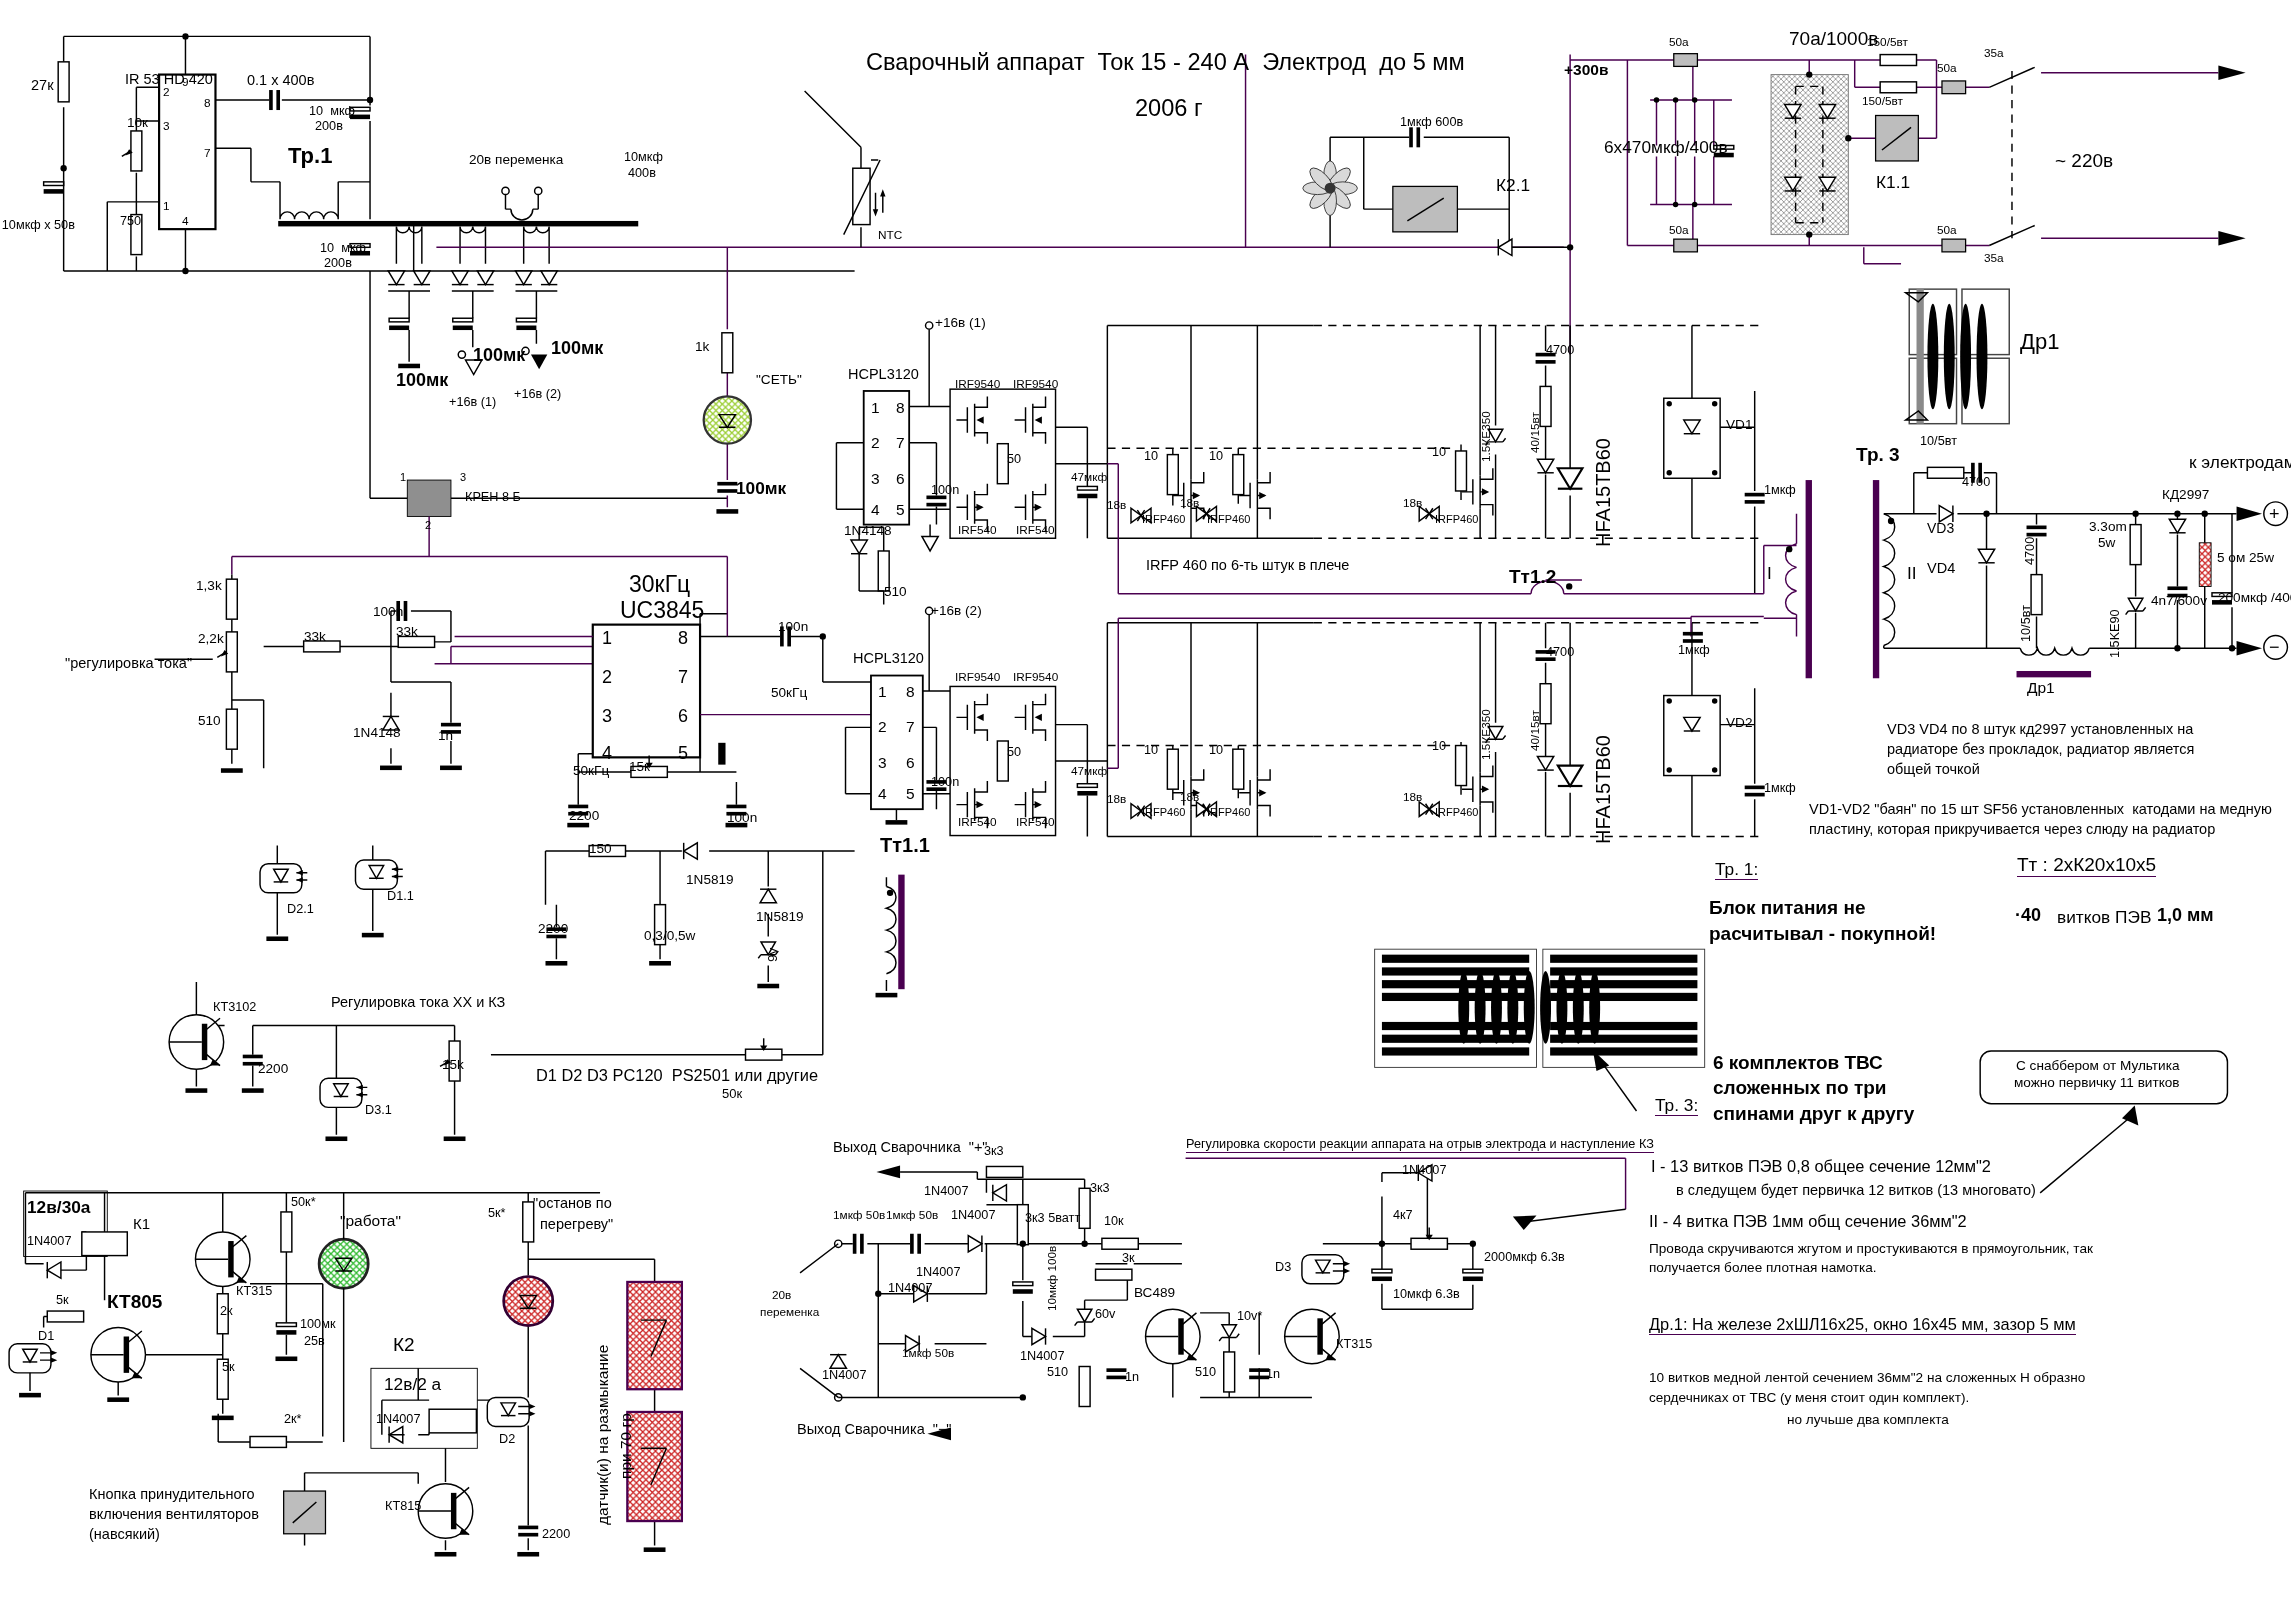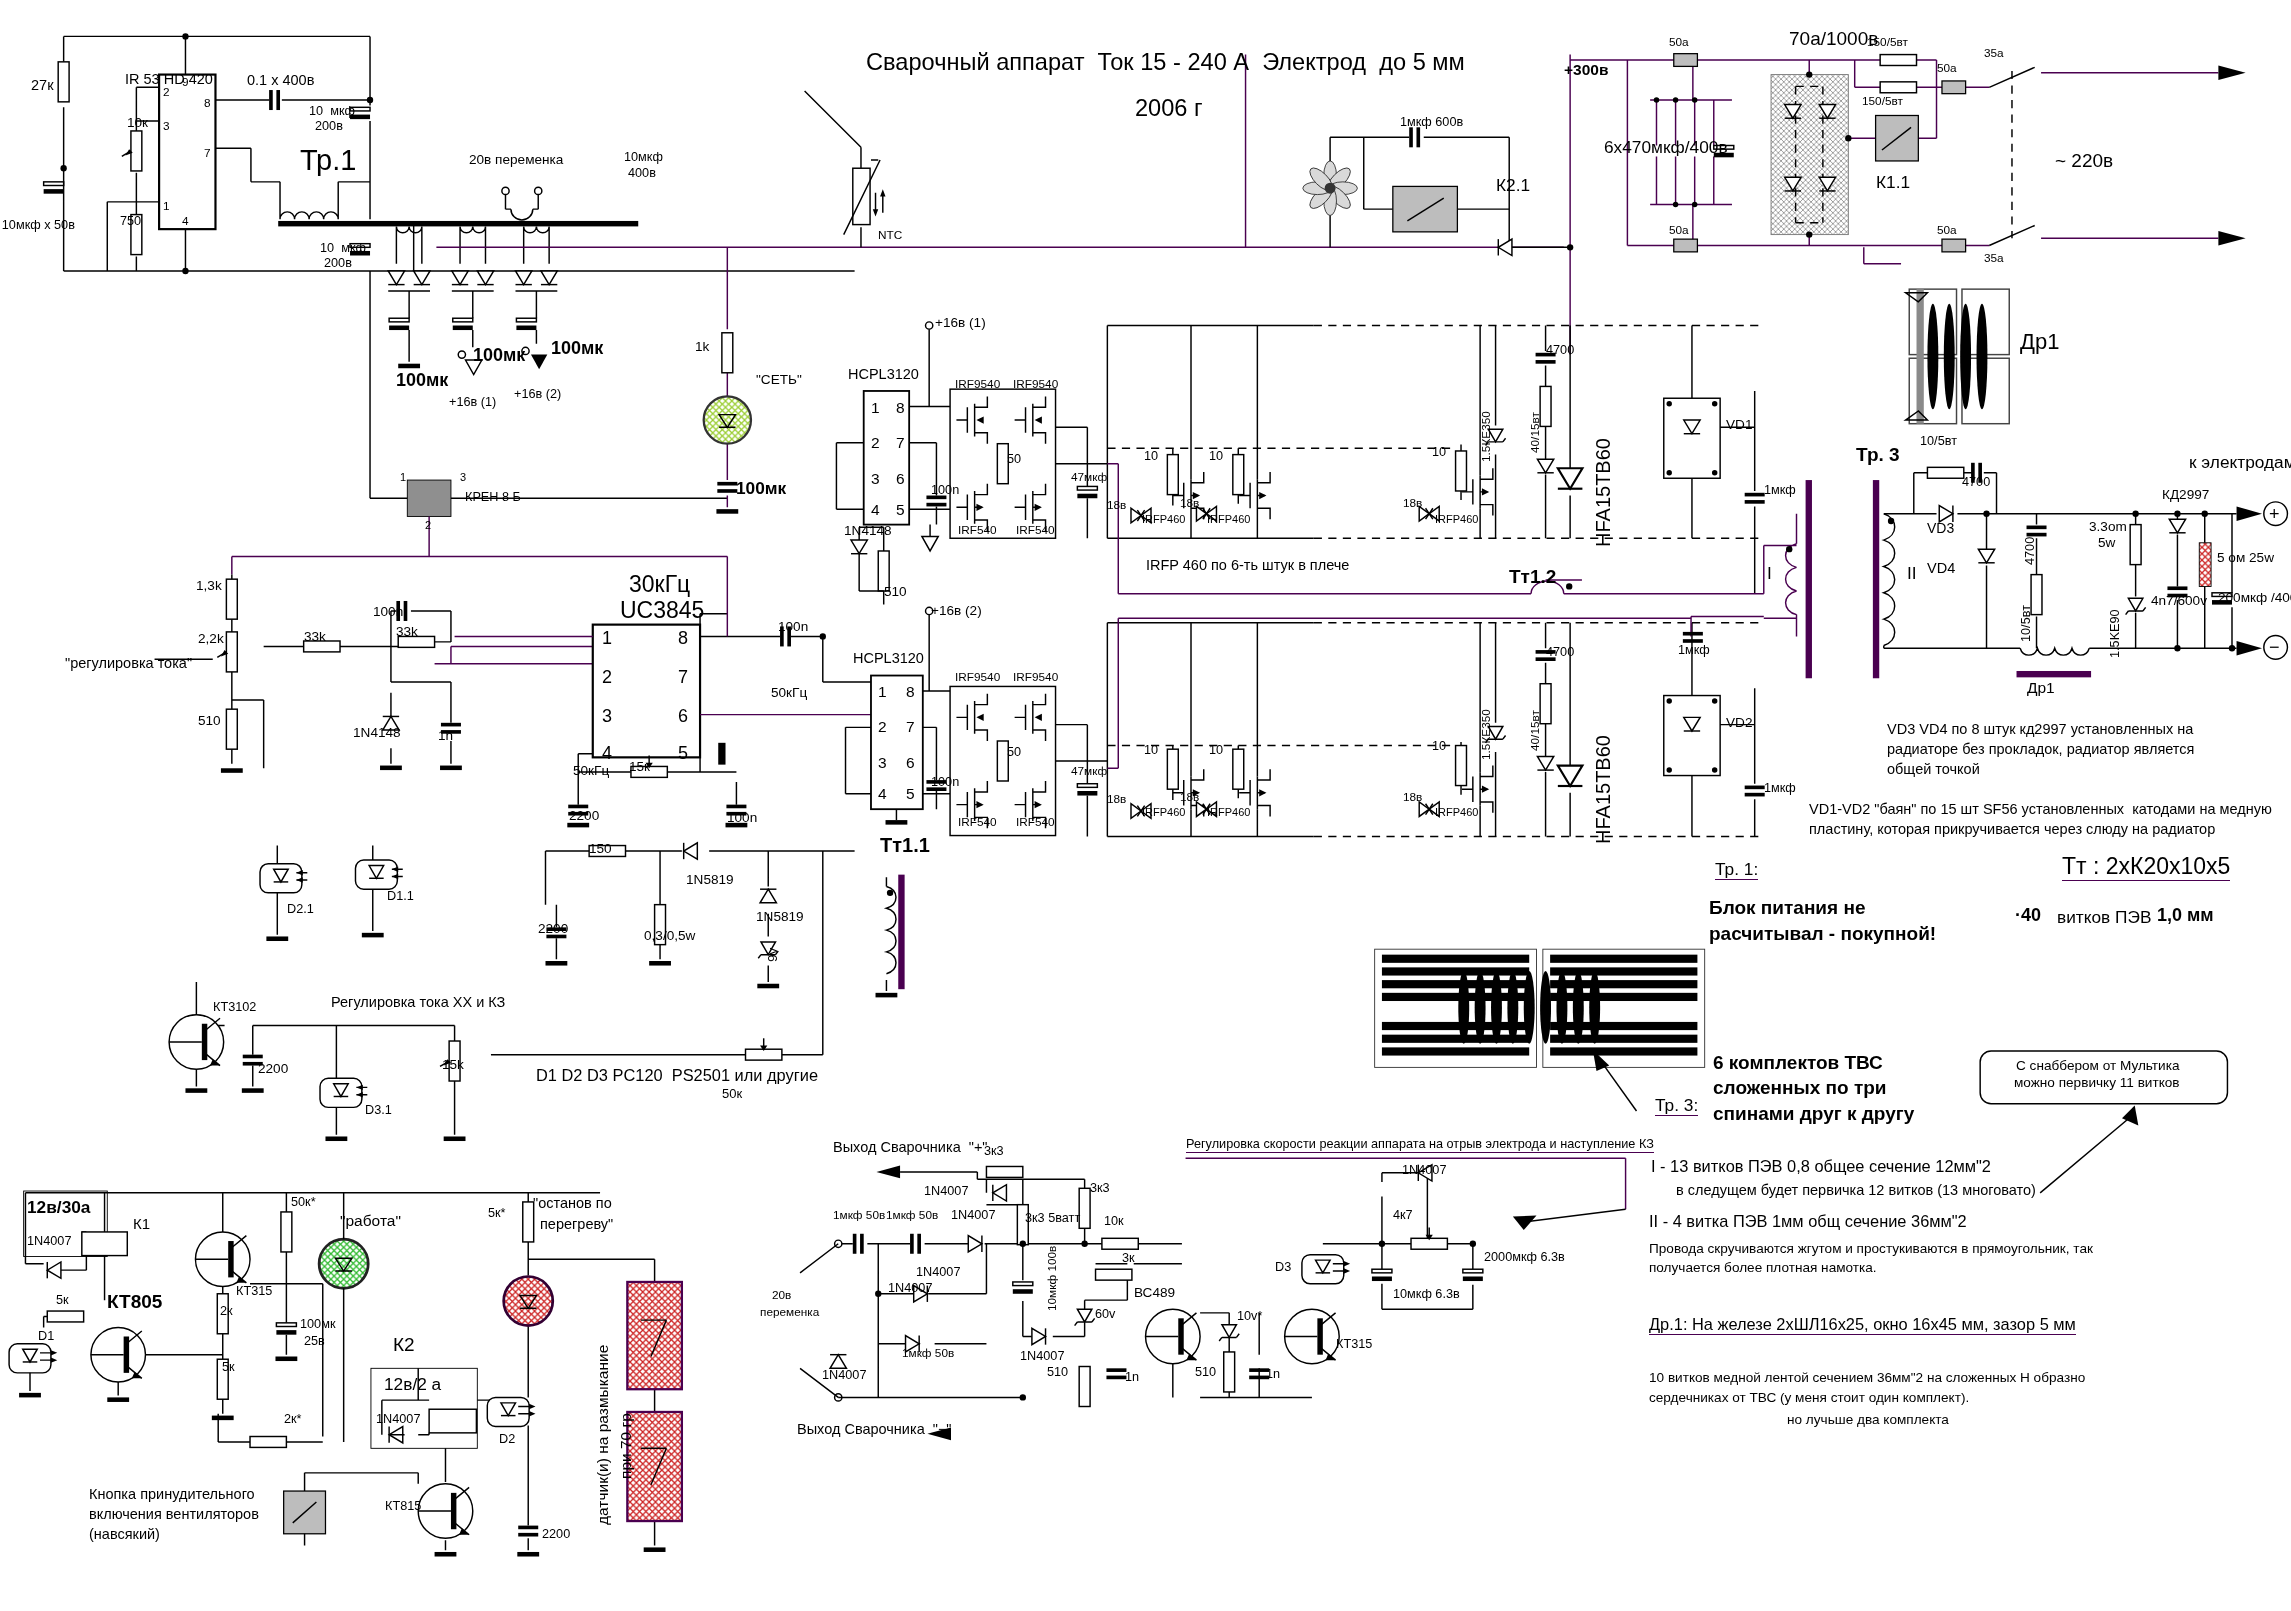--- a/index.html
+++ b/index.html
@@ -654,21 +654,21 @@
 
 <div class="labels">
       <span class="lbl" style="left: 866px; top: 50px; font-size: 23.6px;">Сварочный аппарат  Ток 15 - 240 А  Электрод  до 5 мм</span>
       <span class="lbl" style="left: 1135px; top: 96px; font-size: 23.6px;">2006 г</span>
       <span class="lbl" style="left: 31px; top: 78px; font-size: 14.5px;">27к</span>
       <span class="lbl" style="left: 125px; top: 72px; font-size: 14.5px;">IR 53 HD 420</span>
       <span class="lbl" style="left: 247px; top: 73px; font-size: 14.5px;">0.1 х 400в</span>
       <span class="lbl" style="left: 127px; top: 116px; font-size: 13.6px;">10к</span>
       <span class="lbl" style="left: 309px; top: 105px; font-size: 12.7px;">10  мкф</span>
       <span class="lbl" style="left: 315px; top: 120px; font-size: 12.7px;">200в</span>
-      <span class="lbl" style="left: 300px; top: 145px; font-size: 29px; font-weight: normal;">Тр.1</span>
+      <span class="lbl" style="left: 288px; top: 145px; font-size: 22px; font-weight: bold;">Тр.1</span>
       <span class="lbl" style="left: 120px; top: 215px; font-size: 12.7px;">750</span>
       <span class="lbl" style="left: 1.8px; top: 219px; font-size: 12.7px;">10мкф х 50в</span>
       <span class="lbl" style="left: 182px; top: 76px; font-size: 11.8px;">9</span>
       <span class="lbl" style="left: 163px; top: 86px; font-size: 11.8px;">2</span>
       <span class="lbl" style="left: 204px; top: 97px; font-size: 11.8px;">8</span>
       <span class="lbl" style="left: 163px; top: 120px; font-size: 11.8px;">3</span>
       <span class="lbl" style="left: 204px; top: 147px; font-size: 11.8px;">7</span>
       <span class="lbl" style="left: 163px; top: 200px; font-size: 11.8px;">1</span>
       <span class="lbl" style="left: 182px; top: 215px; font-size: 11.8px;">4</span>
       <span class="lbl" style="left: 469px; top: 153px; font-size: 13.6px;">20в переменка</span>
@@ -894,21 +894,21 @@
       <span class="lbl" style="left: 1393px; top: 1288px; font-size: 12.7px;">10мкф 6.3в</span>
       <span class="lbl" style="left: 1237px; top: 1310px; font-size: 12.7px;">10v*</span>
       <span class="lbl" style="left: 1336px; top: 1338px; font-size: 12.7px;">КТ315</span>
       <span class="lbl" style="left: 1195px; top: 1366px; font-size: 12.7px;">510</span>
       <span class="lbl" style="left: 1266px; top: 1368px; font-size: 12.7px;">1n</span>
       <span class="lbl" style="left: 1887px; top: 722px; font-size: 14.5px;">VD3 VD4 по 8 штук кд2997 установленных на</span>
       <span class="lbl" style="left: 1887px; top: 742px; font-size: 14.5px;">радиаторе без прокладок, радиатор является</span>
       <span class="lbl" style="left: 1887px; top: 762px; font-size: 14.5px;">общей точкой</span>
       <span class="lbl" style="left: 1809px; top: 802px; font-size: 14.5px;">VD1-VD2 "баян" по 15 шт SF56 установленных  катодами на медную</span>
       <span class="lbl" style="left: 1809px; top: 822px; font-size: 14.5px;">пластину, которая прикручивается через слюду на радиатор</span>
-      <span class="lbl u" style="left: 2017px; top: 855px; font-size: 23px; margin-left: 45px;">Тт : 2хК20х10х5</span>
+      <span class="lbl u" style="left: 2017px; top: 855px; font-size: 19px;">Тт : 2хК20х10х5</span>
       <span class="lbl" style="left: 2015px; top: 906px; font-size: 18px; font-weight: bold;">·40</span>
       <span class="lbl" style="left: 2057px; top: 908px; font-size: 17.3px;">витков ПЭВ</span>
       <span class="lbl" style="left: 2157px; top: 906px; font-size: 18px; font-weight: bold;">1,0 мм</span>
       <span class="lbl u" style="left: 1715px; top: 860px; font-size: 17.3px;">Тр. 1:</span>
       <span class="lbl" style="left: 1709px; top: 898px; font-size: 19px; font-weight: bold;">Блок питания не</span>
       <span class="lbl" style="left: 1709px; top: 924px; font-size: 19px; font-weight: bold;">расчитывал - покупной!</span>
       <span class="lbl" style="left: 1713px; top: 1053px; font-size: 19px; font-weight: bold;">6 комплектов ТВС</span>
       <span class="lbl" style="left: 1713px; top: 1078px; font-size: 19px; font-weight: bold;">сложенных по три</span>
       <span class="lbl" style="left: 1713px; top: 1104px; font-size: 19px; font-weight: bold;">спинами друг к другу</span>
       <span class="lbl u" style="left: 1655px; top: 1096px; font-size: 17.3px;">Тр. 3:</span>

